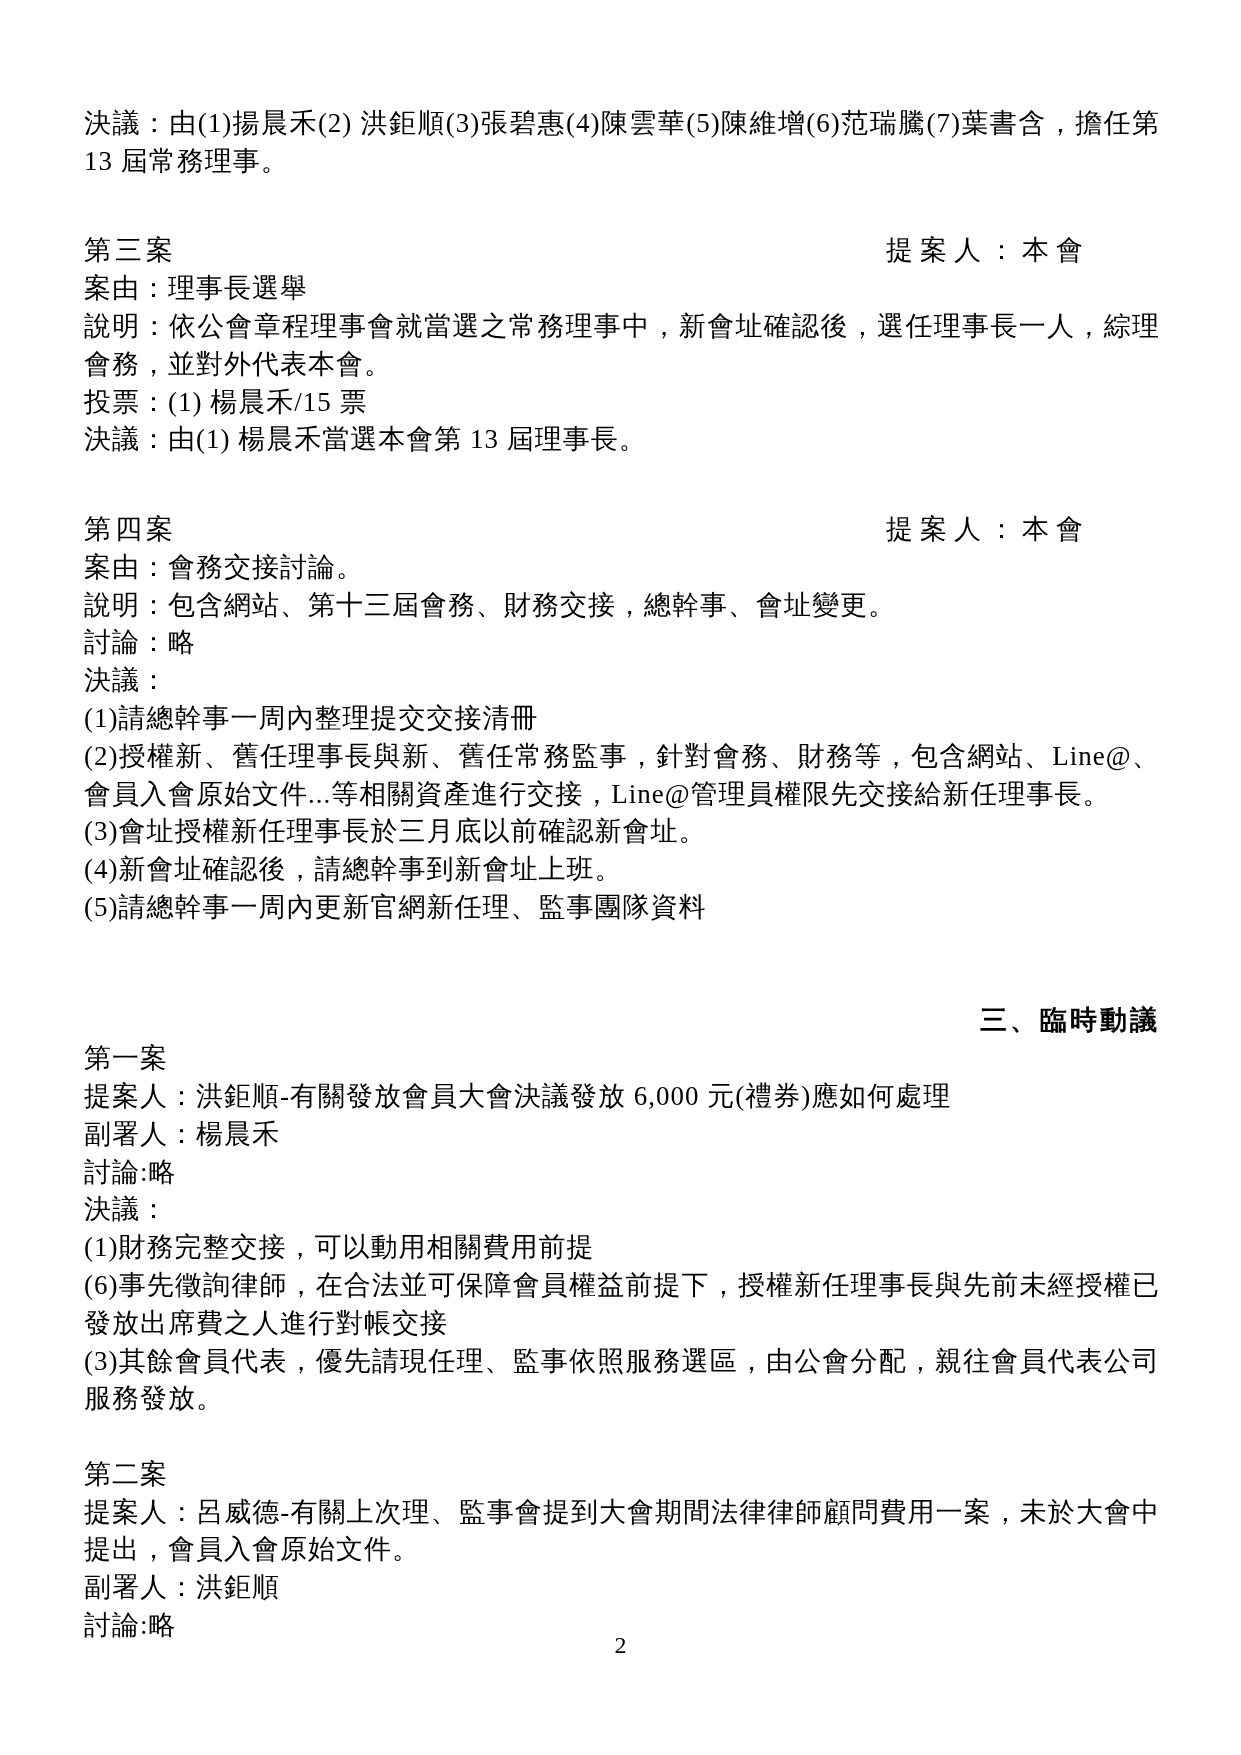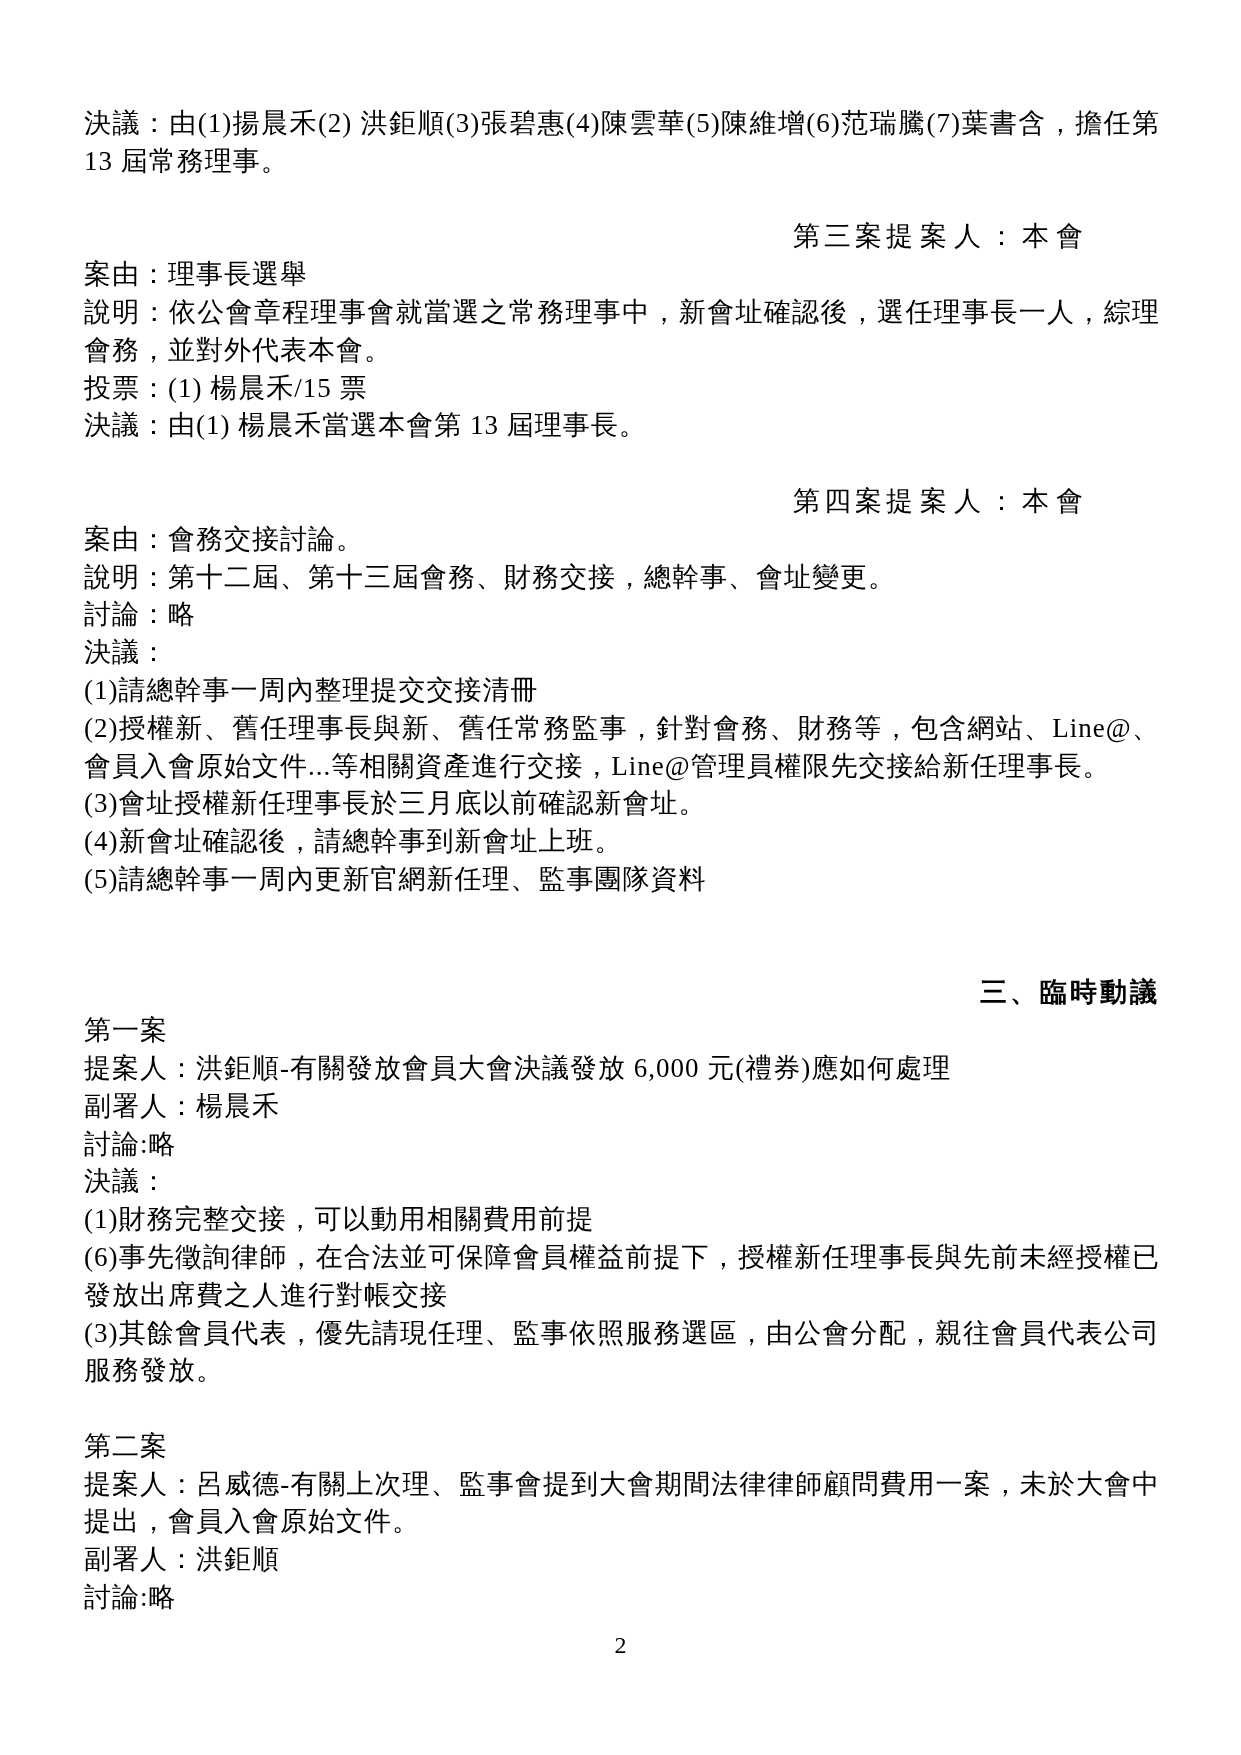--- a/index.html
+++ b/index.html
@@ -40,29 +40,30 @@
   .blank {
     height: 37.8px;
   }
   .heading {
     font-weight: bold;
     text-align: right;
     letter-spacing: 3px;
   }
   .case-row {
     display: flex;
-    justify-content: flex-end;
+    justify-content: space-between;
     align-items: baseline;
     padding-right: 70px;
   }
   .case-row .case-left {
     letter-spacing: 4px;
   }
   .case-row .case-right {
     letter-spacing: 7px;
+    margin-top: 14px;
   }
   .page-number {
     position: absolute;
     top: 1630px;
     left: 0;
     width: 100%;
     text-align: center;
     font-size: 24px;
     line-height: 30px;
   }
@@ -82,21 +83,21 @@
       <p class="line">案由：理事長選舉</p>
       <p class="line">說明：依公會章程理事會就當選之常務理事中，新會址確認後，選任理事長一人，綜理會務，並對外代表本會。</p>
       <p class="line">投票：(1) 楊晨禾/15 票</p>
       <p class="line">決議：由(1) 楊晨禾當選本會第 13 屆理事長。</p>
       <div class="blank"></div>
       <div class="line case-row">
         <span class="case-left">第四案</span>
         <span class="case-right">提案人：本會</span>
       </div>
       <p class="line">案由：會務交接討論。</p>
-      <p class="line">說明：第十二屆、第十三屆會務、財務交接，總幹事、會址變更。</p>
+      <p class="line">說明：包含網站、第十三屆會務、財務交接，總幹事、會址變更。</p>
       <p class="line">討論：略</p>
       <p class="line">決議：</p>
       <p class="line">(1)請總幹事一周內整理提交交接清冊</p>
       <p class="line">(2)授權新、舊任理事長與新、舊任常務監事，針對會務、財務等，包含網站、Line@、會員入會原始文件...等相關資產進行交接，Line@管理員權限先交接給新任理事長。</p>
       <p class="line">(3)會址授權新任理事長於三月底以前確認新會址。</p>
       <p class="line">(4)新會址確認後，請總幹事到新會址上班。</p>
       <p class="line">(5)請總幹事一周內更新官網新任理、監事團隊資料</p>
       <div class="blank"></div>
       <div class="blank"></div>
       <p class="line heading">三、臨時動議</p>

